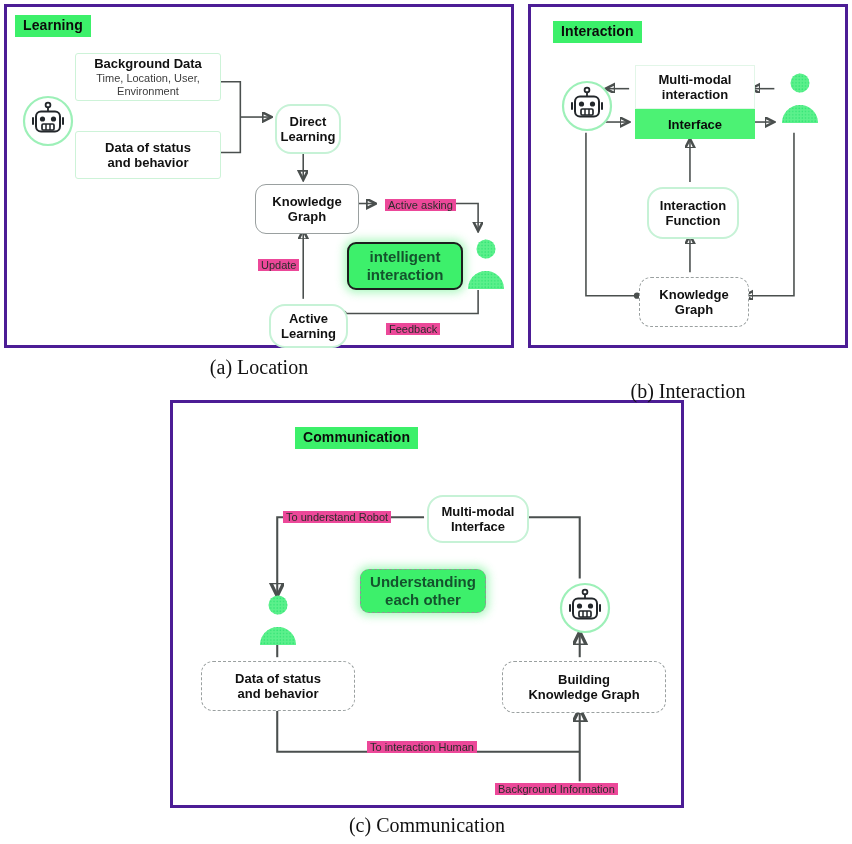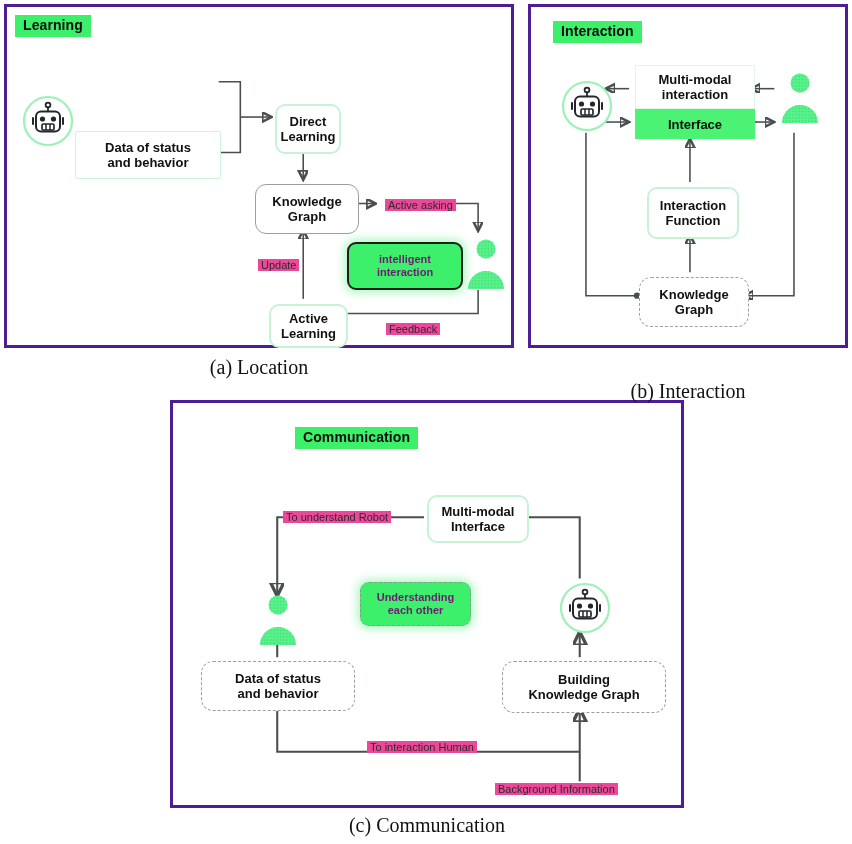--- a/index.html
+++ b/index.html
@@ -31,21 +31,21 @@
   
   .node{
     position:absolute;box-sizing:border-box;display:flex;
     flex-direction:column;align-items:center;justify-content:center;
     text-align:center;background:#fff;line-height:1.18;
   }
   .node .t1{font-weight:bold;font-size:13px;color:#111;white-space:nowrap;}
   .node .t2{font-weight:normal;font-size:11px;color:#3c3c3c;white-space:nowrap;}
 
   .green-thin{border:1.5px solid #cdf3d8;border-radius:3px;}
-  .green-round{border:2px solid #c6f2d6;border-radius:10px;}
+  .green-round{border:2px solid #c6f2d6;border-radius:16px;}
   .gray-round{border:1.5px solid #9aa0a0;border-radius:11px;}
   .gray-dashed{border:1.6px dashed #9aa0a0;border-radius:12px;}
 
   .interface-box{
     position:absolute;box-sizing:border-box;background:#4cf274;
     display:flex;align-items:center;justify-content:center;
     border:1.5px solid #4cf274;
   }
   .interface-box .t1{font-weight:bold;font-size:13px;color:#0b0b0b;}
 
@@ -55,21 +55,21 @@
     align-items:center;justify-content:center;line-height:1.18;
   }
   .mm-box .t1{font-weight:bold;font-size:13px;color:#111;white-space:nowrap;}
 
   .hl-green{
     position:absolute;box-sizing:border-box;background:#3df06b;
     display:flex;flex-direction:column;align-items:center;justify-content:center;
     text-align:center;line-height:1.2;
     box-shadow:0 0 9px 3px rgba(80,240,120,.45);
   }
-  .hl-green .t1{font-weight:bold;font-size:11px;color:#701a75;white-space:nowrap;}
+  .hl-green .t1{font-weight:bold;font-size:15px;color:#14532d;white-space:nowrap;}
   .hl-dark-border{border:2.5px solid #1c1f1e;border-radius:9px;}
   .hl-dash-border{border:1.8px dashed #8f9694;border-radius:9px;}
 
   
   .elabel{
     position:absolute;font-size:11px;color:#2c2c2c;white-space:nowrap;
     background:#ec4899;padding:0 3px;
   }
 
   
@@ -124,20 +124,25 @@
       <circle cx="21.5" cy="25" r="2.6" fill="#23272b"></circle>
       <circle cx="32.5" cy="25" r="2.6" fill="#23272b"></circle>
       <rect x="21" y="30" width="12" height="6" rx="1.2" fill="none" stroke="#23272b" stroke-width="1.7"></rect>
       <line x1="25" y1="30" x2="25" y2="36" stroke="#23272b" stroke-width="1.5"></line>
       <line x1="29" y1="30" x2="29" y2="36" stroke="#23272b" stroke-width="1.5"></line>
       <line x1="12" y1="24" x2="12" y2="30" stroke="#23272b" stroke-width="2" stroke-linecap="round"></line>
       <line x1="42" y1="24" x2="42" y2="30" stroke="#23272b" stroke-width="2" stroke-linecap="round"></line>
     </svg>
   </div>
 
+  <div class="node green-thin" style="left:68px;top:46px;width:146px;height:48px;">
+    <div class="t1">Background Data</div>
+    <div class="t2">Time, Location, User,</div>
+    <div class="t2">Environment</div>
+  </div>
 
   <div class="node green-thin" style="left:68px;top:124px;width:146px;height:48px;">
     <div class="t1">Data of status</div>
     <div class="t1">and behavior</div>
   </div>
 
   <div class="node green-round" style="left:268px;top:97px;width:66px;height:50px;">
     <div class="t1">Direct</div>
     <div class="t1">Learning</div>
   </div>
@@ -295,21 +300,21 @@
           <circle cx="1" cy="1" r="0.75" fill="#1fe06a" opacity="0.75"></circle>
         </pattern>
       </defs>
       <circle cx="21" cy="14" r="9.5" fill="#5cf08c"></circle>
       <circle cx="21" cy="14" r="9.5" fill="url(#dotsC)"></circle>
       <path d="M3,54 A18,18 0 0 1 39,54 z" fill="#5cf08c"></path>
       <path d="M3,54 A18,18 0 0 1 39,54 z" fill="url(#dotsC)"></path>
     </svg>
   </div>
 
-  <div class="hl-green hl-dash-border" style="left:187px;top:179px;width:111px;height:44px;">
+  <div class="hl-green hl-dash-border" style="left:187px;top:166px;width:126px;height:44px;">
     <div class="t1">Understanding</div>
     <div class="t1">each other</div>
   </div>
 
   <div class="icon-wrap" style="left:385px;top:178px;">
     <svg width="54" height="54" viewBox="0 0 54 54">
       <circle cx="27" cy="27" r="24" fill="#ffffff" stroke="#9df0b8" stroke-width="2.2"></circle>
       <line x1="27" y1="12.5" x2="27" y2="17" stroke="#23272b" stroke-width="1.8"></line>
       <circle cx="27" cy="11" r="2.4" fill="none" stroke="#23272b" stroke-width="1.8"></circle>
       <rect x="15" y="17.5" width="24" height="20" rx="5" fill="none" stroke="#23272b" stroke-width="2"></rect>

